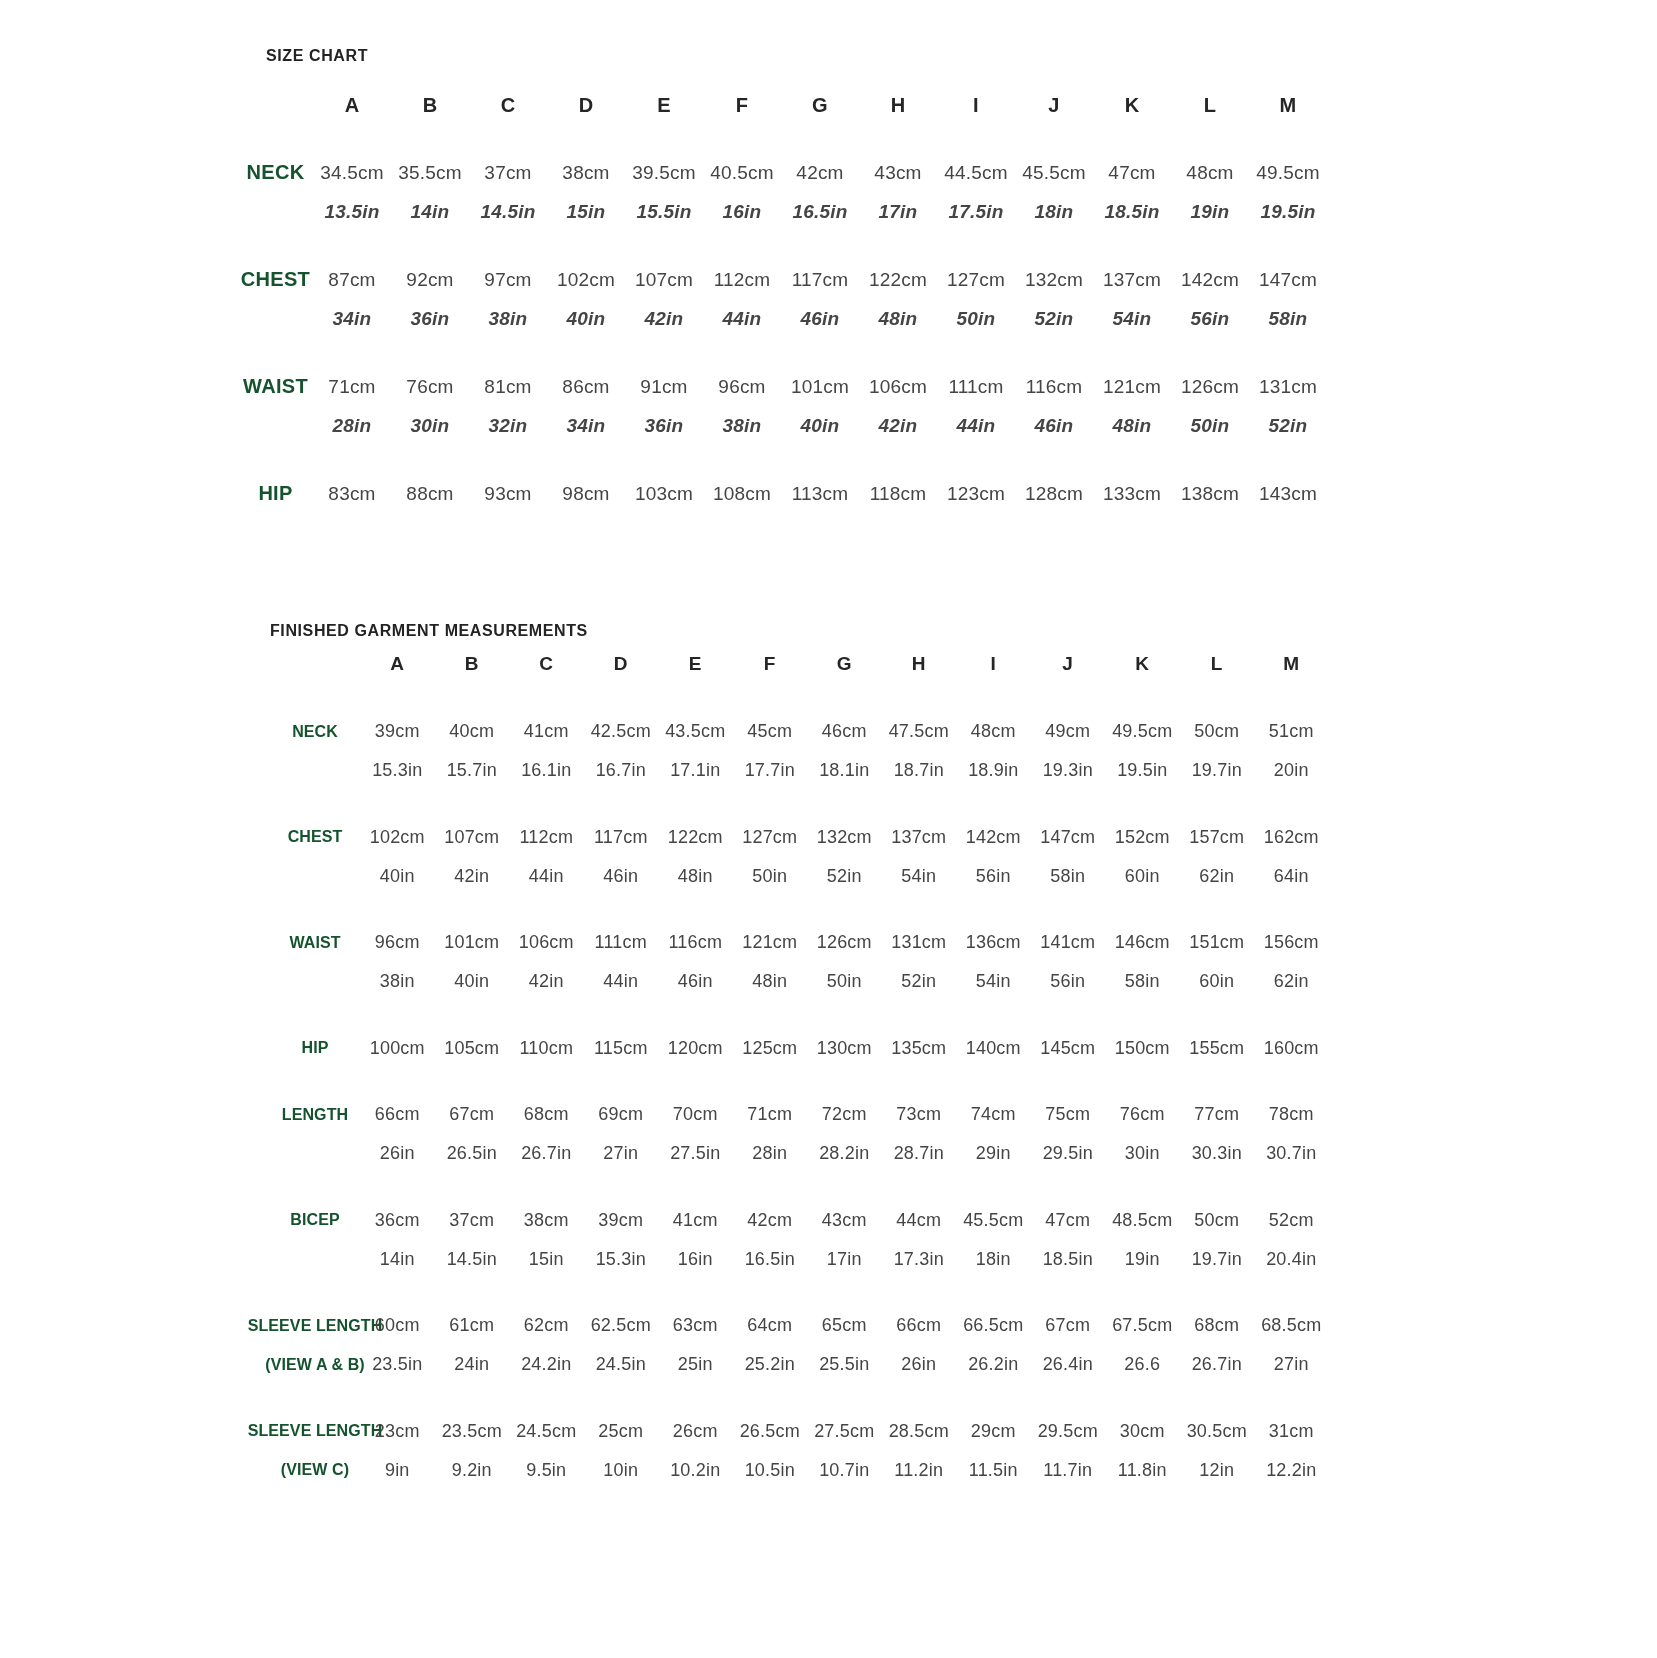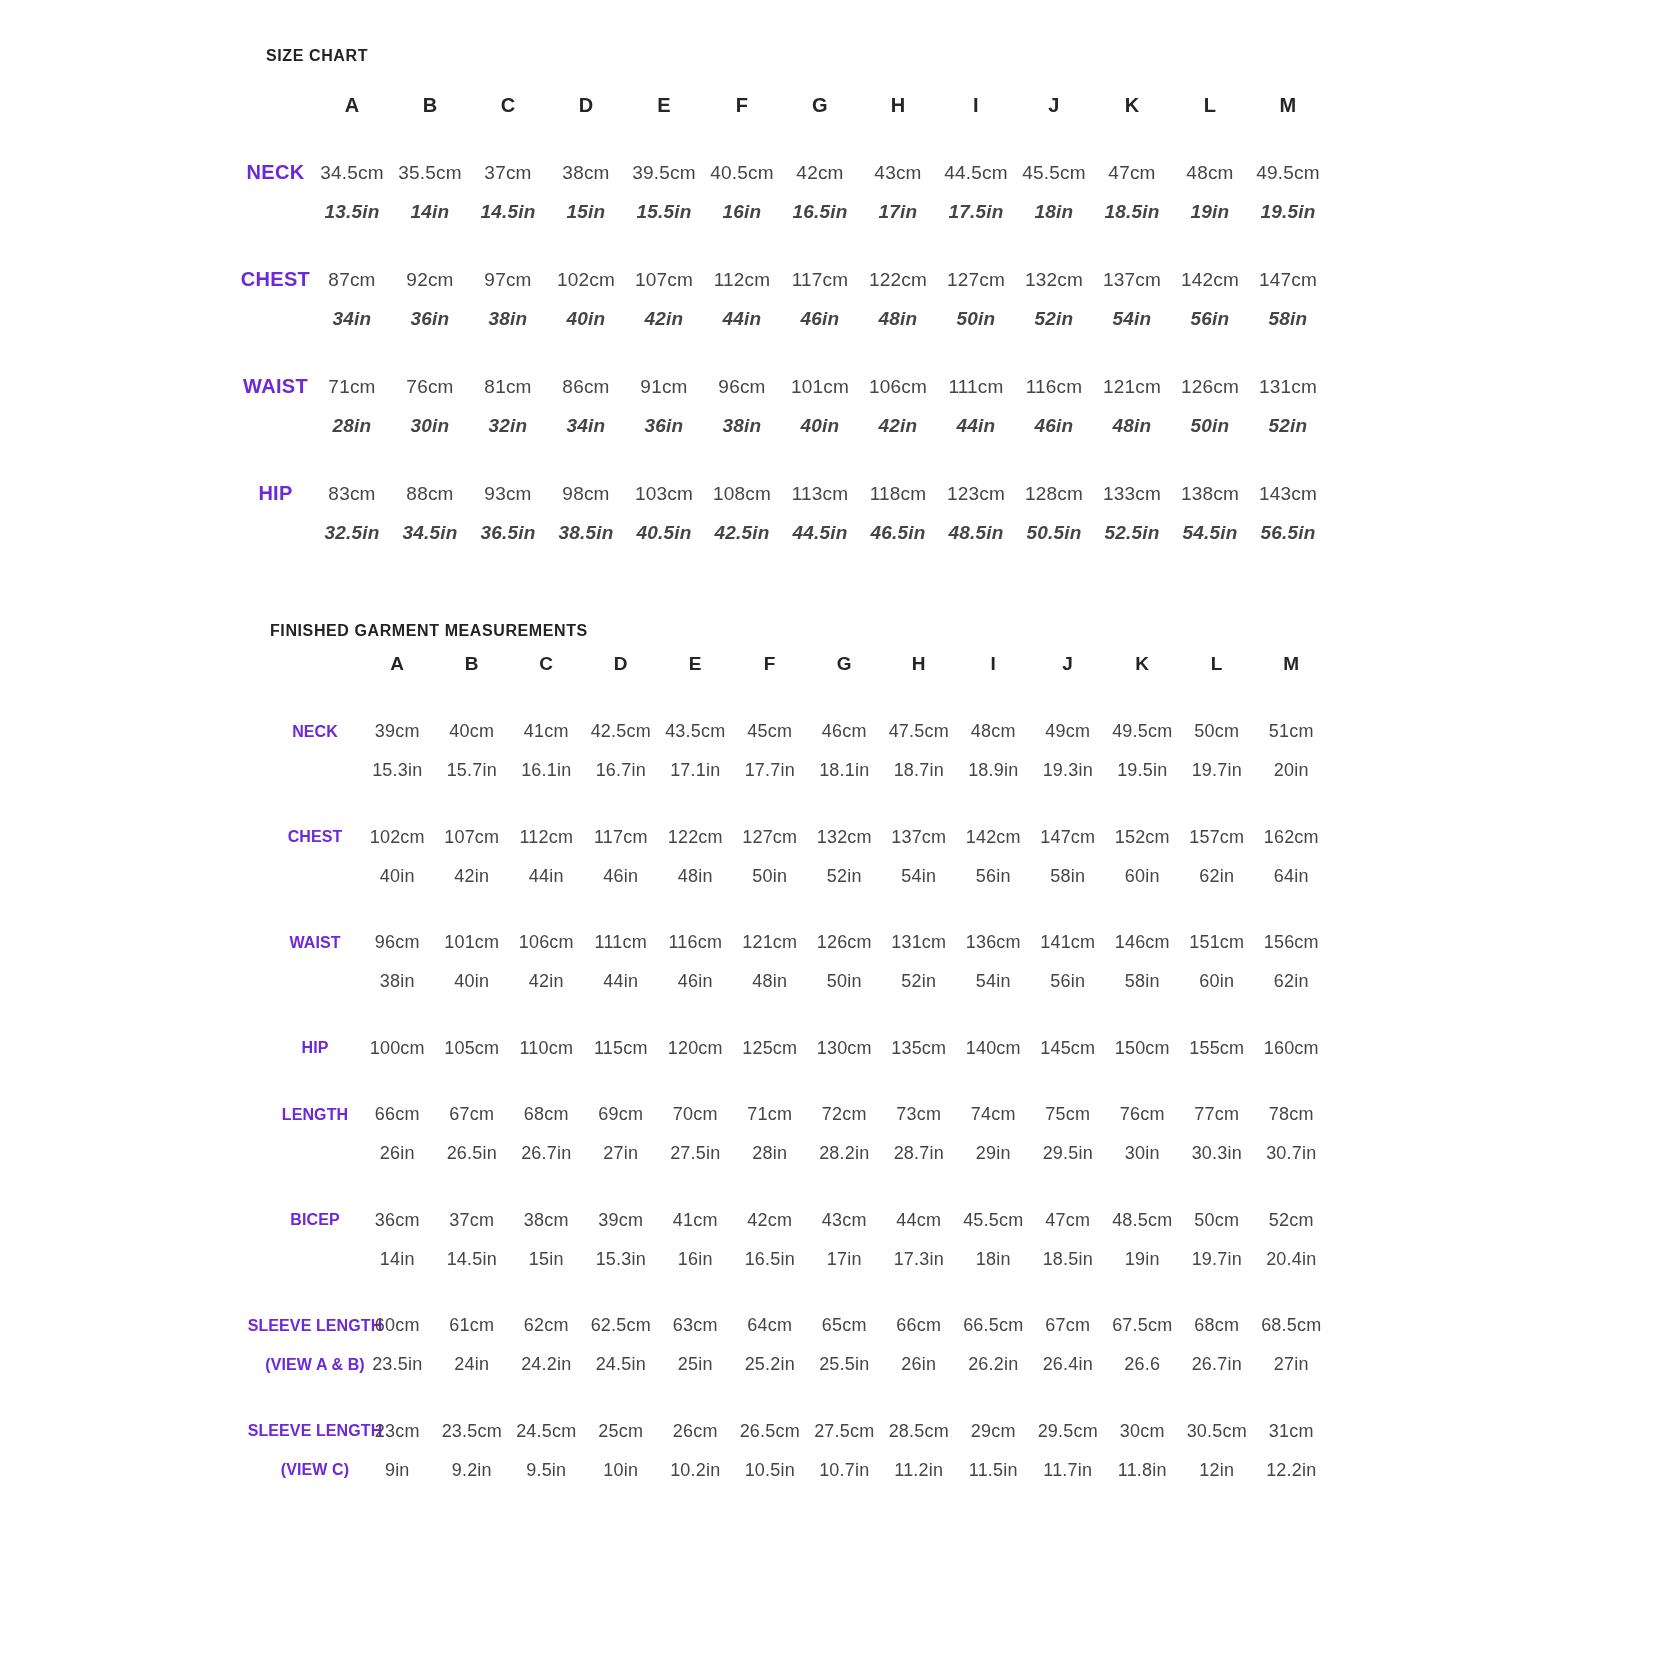--- a/index.html
+++ b/index.html
@@ -26,21 +26,21 @@
   .r-cm,.r-in{height:39px;}
   .t1 .r-gap{height:29px;}
   .t2 .r-gap{height:27.5px;}
   .t1 .c-label{width:75px;}
   .t1 .c-data{width:78px;}
   .t2 .c-label{width:90px;}
   .t2 .c-data{width:74.5px;}
   .head{font-weight:bold;color:#262626;}
   .t1 .head{font-size:20px;}
   .t2 .head{font-size:19px;}
-  .lab{font-weight:bold;color:#6d28d9;}
+  .lab{font-weight:bold;color:#14532d;}
   .t1 .lab{font-size:20px;letter-spacing:0.3px;}
   .t2 .lab{font-size:16px;letter-spacing:0.1px;}
   .val{color:#454545;}
   .t1 .val{font-size:19px;}
   .t2 .val{font-size:18px;}
   .t1 .inval{font-style:italic;font-weight:bold;}
 </style>
 </head>
 <body>
 
@@ -172,36 +172,20 @@
         <div class="cell c-data val">103cm</div>
         <div class="cell c-data val">108cm</div>
         <div class="cell c-data val">113cm</div>
         <div class="cell c-data val">118cm</div>
         <div class="cell c-data val">123cm</div>
         <div class="cell c-data val">128cm</div>
         <div class="cell c-data val">133cm</div>
         <div class="cell c-data val">138cm</div>
         <div class="cell c-data val">143cm</div>
       </div>
-      <div class="row r-in">
-        <div class="cell c-label lab"></div>
-        <div class="cell c-data val inval">32.5in</div>
-        <div class="cell c-data val inval">34.5in</div>
-        <div class="cell c-data val inval">36.5in</div>
-        <div class="cell c-data val inval">38.5in</div>
-        <div class="cell c-data val inval">40.5in</div>
-        <div class="cell c-data val inval">42.5in</div>
-        <div class="cell c-data val inval">44.5in</div>
-        <div class="cell c-data val inval">46.5in</div>
-        <div class="cell c-data val inval">48.5in</div>
-        <div class="cell c-data val inval">50.5in</div>
-        <div class="cell c-data val inval">52.5in</div>
-        <div class="cell c-data val inval">54.5in</div>
-        <div class="cell c-data val inval">56.5in</div>
-      </div>
       <div class="row r-gap"></div>
     </div>
 </section>
 
 <section>
   <div id="fg-title" class="title">FINISHED GARMENT MEASUREMENTS</div>
   <div id="fg-table" class="tbl t2">
       <div class="row r-head">
         <div class="cell c-label lab"></div>
         <div class="cell c-data head">A</div>

